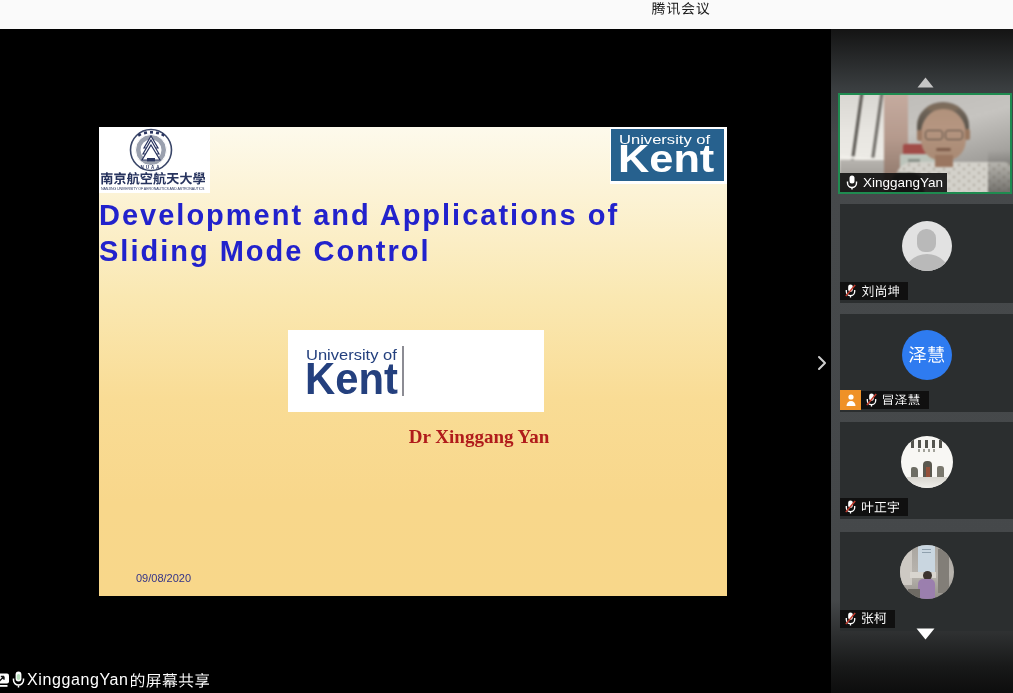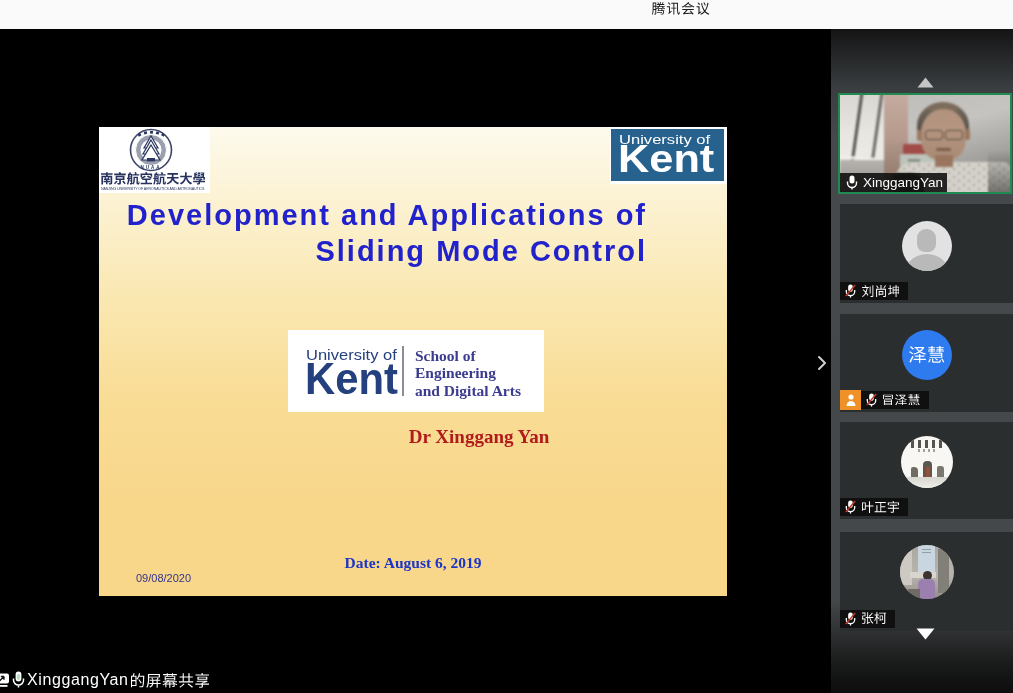--- a/index.html
+++ b/index.html
@@ -13,21 +13,21 @@
  background:linear-gradient(180deg,#fdfaec 0%,#fcf3d6 14%,#fae8b2 36%,#f9dc95 58%,#f8d78b 80%,#f8d78a 100%);}
 
 #nuaa{left:0px;top:0px;width:111px;height:66px;background:#fff;}
 #nuaa .en{position:absolute;left:2px;top:60px;font-size:3.6px;color:#27335e;white-space:nowrap;letter-spacing:-0.1px;}
 
 #kentwrap{left:511px;top:0px;width:117px;height:57px;background:#fff;}
 #kentbox{position:absolute;left:1px;top:2px;width:113px;height:52px;background:#27618e;color:#fff;}
 #kentbox .u{position:absolute;left:8px;top:4px;font-size:12px;transform:scaleX(1.38) translateZ(0);transform-origin:0 0;white-space:nowrap;}
 #kentbox .k{position:absolute;left:7px;top:9px;font-size:38px;font-weight:bold;transform:scaleX(1.14) translateZ(0);transform-origin:0 0;}
 
-#title{left:0;top:70px;width:548px;text-align:right;font-weight:bold;font-size:29px;line-height:36px;color:#2222cc;letter-spacing:2px;}
+#title{left:0;top:70px;width:548px;text-align:left;font-weight:bold;font-size:29px;line-height:36px;color:#2222cc;letter-spacing:2px;}
 
 #seda{left:189px;top:203px;width:256px;height:82px;background:#fff;}
 #seda .u{position:absolute;left:18px;top:16px;font-size:15px;color:#24407e;transform:scaleX(1.1);transform-origin:0 0;white-space:nowrap;}
 #seda .k{position:absolute;left:17px;top:24px;font-size:44px;font-weight:bold;color:#24407e;transform:scaleX(0.95);transform-origin:0 0;}
 #seda .div{position:absolute;left:114px;top:16px;width:2px;height:50px;background:#8c8c94;}
 #seda .s{position:absolute;left:127px;top:17px;font-family:"Liberation Serif",serif;font-weight:bold;font-size:15.5px;line-height:17.3px;color:#3b3b8f;}
 
 #drname{left:0;top:299px;width:760px;text-align:center;font-family:"Liberation Serif",serif;font-weight:bold;font-size:19px;color:#b01b1b;}
 #affil{left:0;top:341px;width:628px;text-align:center;font-family:"Liberation Serif",serif;font-weight:bold;font-size:18px;line-height:21.4px;color:#1b35c8;}
 #dateline{left:0;top:427px;width:628px;text-align:center;font-family:"Liberation Serif",serif;font-weight:bold;font-size:15.5px;color:#1b35c8;}
@@ -84,25 +84,23 @@
           <div class="k">Kent</div>
         </div>
       </div>
 
     <div id="title" class="abs">Development and Applications of<br>Sliding Mode Control</div>
 
     <div id="seda" class="abs">
       <div class="u">University of</div>
       <div class="k">Kent</div>
       <div class="div"></div>
-      <div class="s">School of<br>Engineering<br>and Digital Arts</div>
     </div>
 
     <div id="drname" class="abs">Dr Xinggang Yan</div>
-    <div id="dateline" class="abs">Date: August 6, 2019</div>
     <div id="stamp" class="abs">09/08/2020</div>
   </div>
 
   <svg id="chev" class="abs" width="10" height="16">
       <path d="M2 2 L8 8 L2 14" fill="none" stroke="#cfcfcf" stroke-width="2" stroke-linecap="round" stroke-linejoin="round"></path>
     </svg>
 
   <div id="sidebar" class="abs">
     <svg class="abs" style="left:86px;top:48px" width="17" height="11">
         <path d="M0.5 10.5 L16.5 10.5 L8.5 0.5 Z" fill="#c5c5c5"></path>

